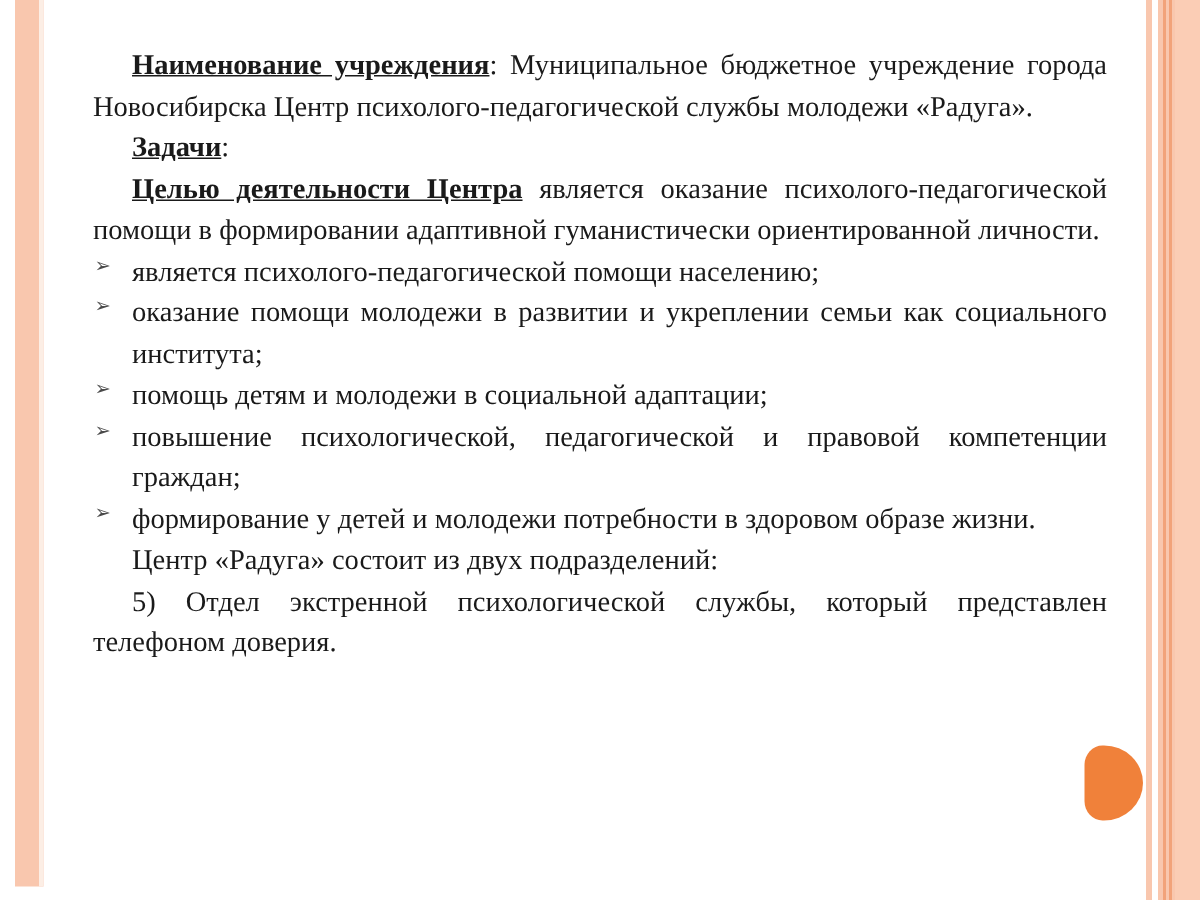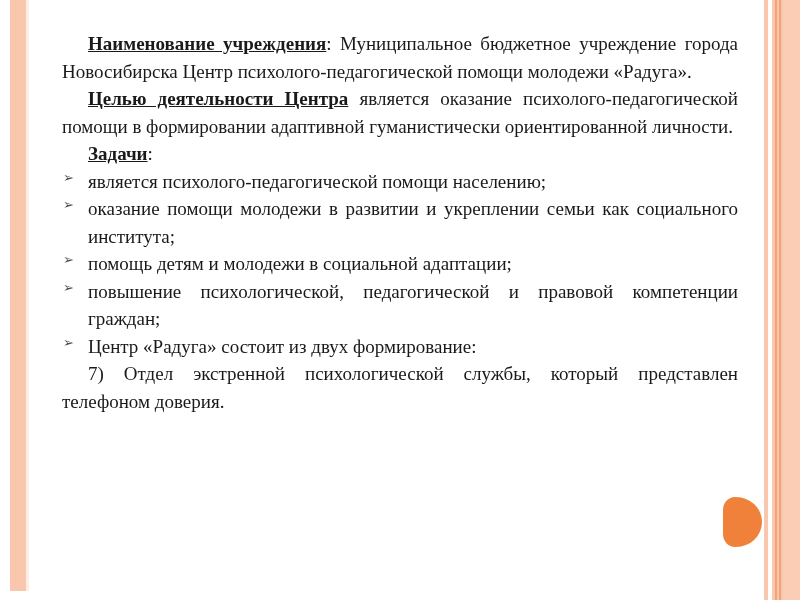--- a/index.html
+++ b/index.html
@@ -95,31 +95,31 @@
 <body>
 
 <div class="slide">
 
   <div class="left-stripe"></div>
   <div class="right-stripes"></div>
   <div class="accent-circle"></div>
 
   <div class="textbox">
 
-    <p class="para"><span class="lead">Наименование учреждения</span><span>: </span><span>Муниципальное бюджетное учреждение города Новосибирска Центр психолого-педагогической помощи молодежи «Радуга».</span></p>
+    <p class="para"><span class="lead">Наименование учреждения</span><span>: </span><span>Муниципальное бюджетное учреждение города Новосибирска Центр психолого-педагогической службы молодежи «Радуга».</span></p>
+
+    <p class="para"><span class="lead">Задачи</span><span>:</span></p>
 
     <p class="para"><span class="lead">Целью деятельности Центра</span><span> </span><span>является оказание психолого-педагогической помощи в формировании адаптивной гуманистически ориентированной личности.</span></p>
-
-    <p class="para"><span class="lead">Задачи</span><span>:</span></p>
 
     <ul class="tasks">
       <li><span class="bullet-marker">➢</span><span>является психолого-педагогической помощи населению;</span></li>
       <li><span class="bullet-marker">➢</span><span>оказание помощи молодежи в развитии и укреплении семьи как социального института;</span></li>
       <li><span class="bullet-marker">➢</span><span>помощь детям и молодежи в социальной адаптации;</span></li>
       <li><span class="bullet-marker">➢</span><span>повышение психологической, педагогической и правовой компетенции граждан;</span></li>
-      <li><span class="bullet-marker">➢</span></li>
+      <li><span class="bullet-marker">➢</span><span>формирование у детей и молодежи потребности в здоровом образе жизни.</span></li>
     </ul>
 
-    <p class="para">Центр «Радуга» состоит из двух формирование:</p>
-    <p class="para">7) Отдел экстренной психологической службы, который представлен телефоном доверия.</p>
+    <p class="para">Центр «Радуга» состоит из двух подразделений:</p>
+    <p class="para">5) Отдел экстренной психологической службы, который представлен телефоном доверия.</p>
 
   </div>
 </div>
 
 </body></html>

